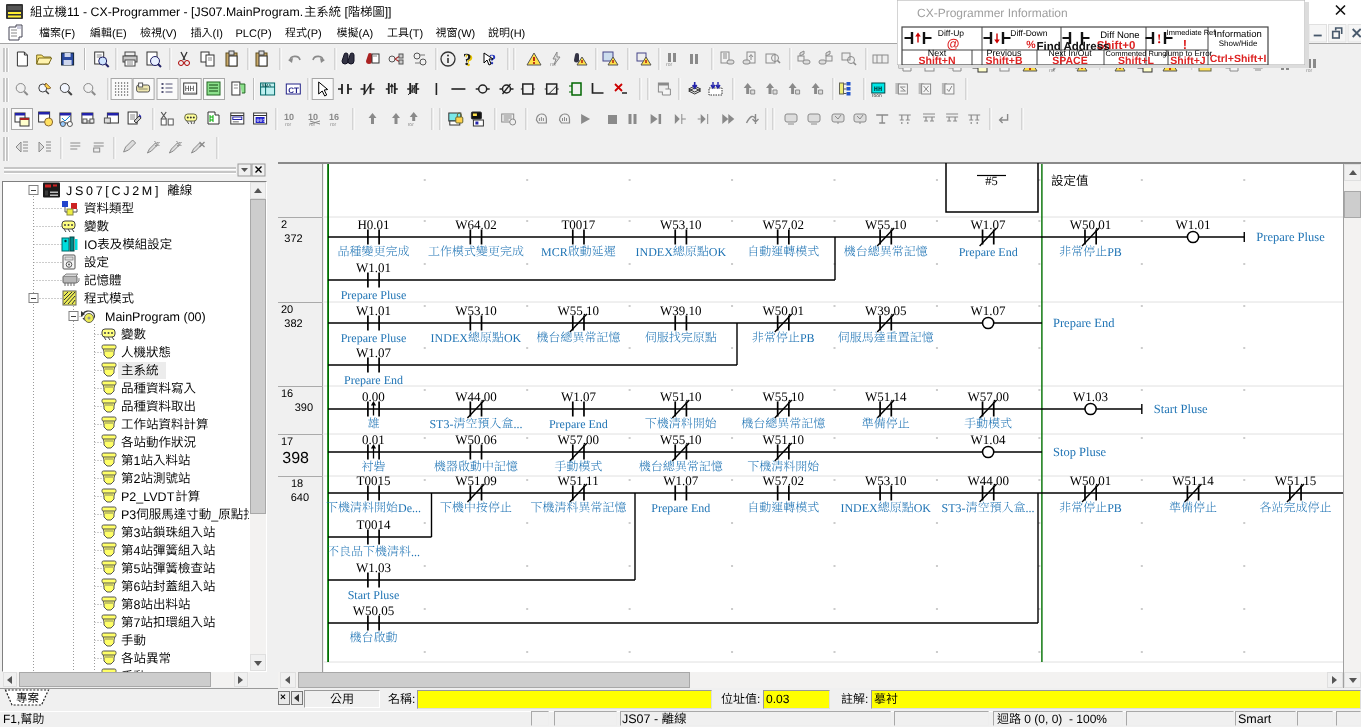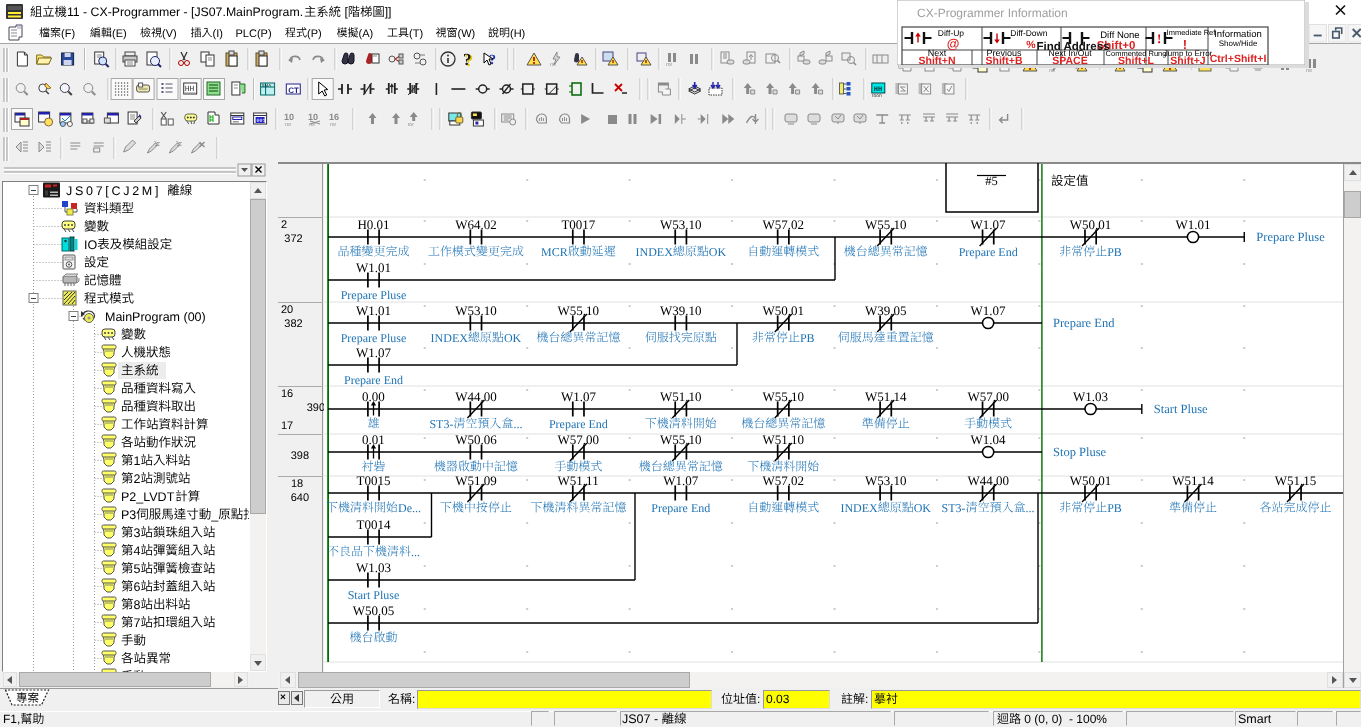--- a/index.html
+++ b/index.html
@@ -25,24 +25,24 @@
 <div class="abs" style="left:0px;top:688px;width:278px;height:1px;background:#9a9a9a"></div>
 <div class="abs" style="left:278px;top:164px;width:45px;height:508px;background:#f0f0f0;border-right:1px solid #999"></div>
 <div class="abs" style="left:278px;top:217px;width:45px;height:1px;background:#aaa"></div>
 <div class="abs" style="left:281px;top:219px;font-size:11px">2</div>
 <div class="abs" style="left:278px;top:233px;width:31px;text-align:center;font-size:11px">372</div>
 <div class="abs" style="left:278px;top:302px;width:45px;height:1px;background:#aaa"></div>
 <div class="abs" style="left:281px;top:304px;font-size:11px">20</div>
 <div class="abs" style="left:278px;top:318px;width:31px;text-align:center;font-size:11px">382</div>
 <div class="abs" style="left:278px;top:386px;width:45px;height:1px;background:#aaa"></div>
 <div class="abs" style="left:281px;top:388px;font-size:11px">16</div>
-<div class="abs" style="left:294px;top:402px;width:31px;text-align:right;font-size:11px">390</div>
+<div class="abs" style="left:282px;top:402px;width:31px;text-align:right;font-size:11px">390</div>
 <div class="abs" style="left:278px;top:434px;width:45px;height:1px;background:#aaa"></div>
-<div class="abs" style="left:281px;top:420px;font-size:11px">17</div>
-<div class="abs" style="left:278px;top:450px;width:31px;text-align:right;font-size:11px">398</div>
+<div class="abs" style="left:281px;top:436px;font-size:11px">17</div>
+<div class="abs" style="left:278px;top:450px;width:31px;text-align:right;font-size:16px">398</div>
 <div class="abs" style="left:278px;top:476px;width:45px;height:1px;background:#aaa"></div>
 <div class="abs" style="left:291px;top:478px;font-size:11px">18</div>
 <div class="abs" style="left:278px;top:492px;width:31px;text-align:right;font-size:11px">640</div>
 <div class="abs" style="left:324px;top:164px;width:1019px;height:508px;background:#fff"></div>
 <div class="abs" style="left:1343px;top:164px;width:1px;height:524px;background:#a0a0a0"></div>
 <div class="abs" style="left:1344px;top:164px;width:17px;height:524px;background:#f3f2f1"></div>
 <div class="abs" style="left:1344px;top:164px;width:17px;height:17px;background:#f0f0f0;border:1px solid #dfdfdf"></div>
 <div class="abs" style="left:1349px;top:170px;width:0;height:0;border-left:4px solid transparent;border-right:4px solid transparent;border-bottom:5px solid #555"></div>
 <div class="abs" style="left:1344px;top:191px;width:17px;height:27px;background:#cdcdcd;border:1px solid #a8a8a8"></div>
 <div class="abs" style="left:1344px;top:672px;width:17px;height:16px;background:#f0f0f0;border:1px solid #dfdfdf"></div>

